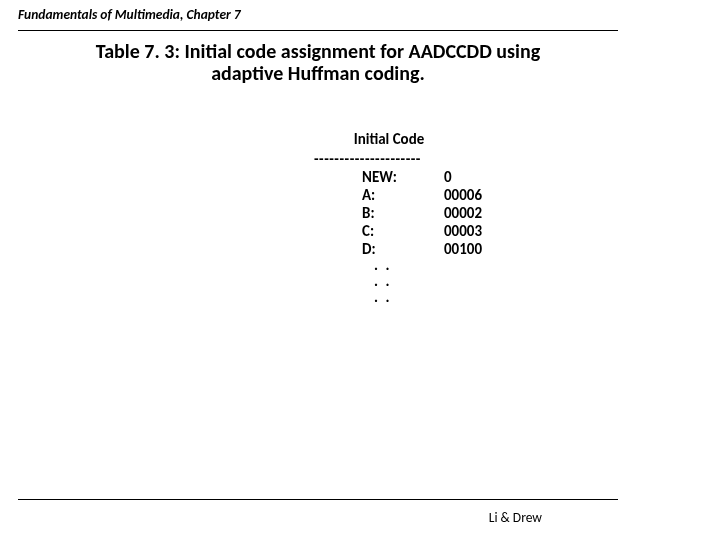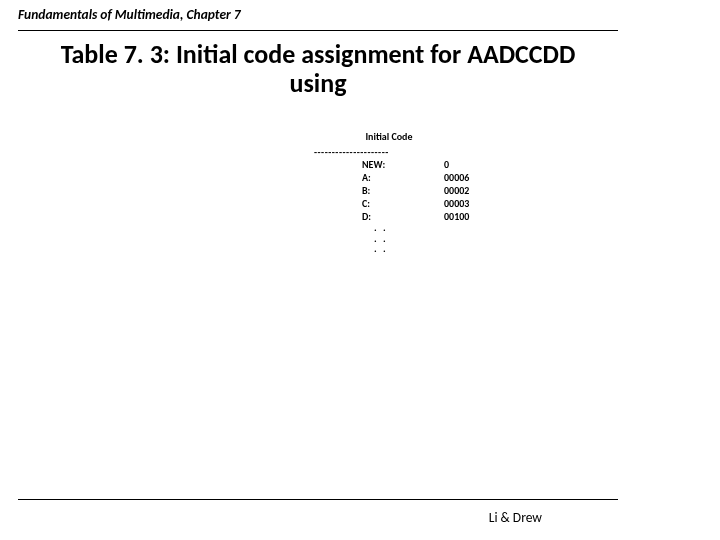--- a/index.html
+++ b/index.html
@@ -31,30 +31,30 @@
     left: 18px;
     right: 18px;
     top: 30px;
     border-top: 1.5px solid #000;
   }
   .title {
     position: absolute;
     left: 40px;
     right: 40px;
     top: 40px;
-    font-size: 26px;
+    font-size: 20px;
     font-weight: 700;
     text-align: center;
     line-height: 1.1;
   }
   .codeblock {
     position: absolute;
     left: 314px;
     top: 130px;
-    font-size: 10px;
+    font-size: 15px;
     font-weight: 600;
   }
   .code-title {
     text-align: center;
     width: 150px;
     margin-bottom: 2px;
   }
   .dashes {
     letter-spacing: 0.5px;
   }
@@ -98,20 +98,21 @@
 </head>
 <body>
 
 <div class="slide">
 
   <div class="chapter">Fundamentals of Multimedia, Chapter 7</div>
   <div class="top-rule"></div>
 
   <div class="title">
     <span>Table 7. 3: Initial code assignment for AADCCDD using</span><br>
+    <span>adaptive Huffman coding.</span>
   </div>
 
   <div class="codeblock">
     <div class="code-title">Initial Code</div>
     <div class="dashes">---------------------</div>
 
     <div class="row">
       <span class="sym">NEW:</span>
       <span class="val">0</span>
     </div>

